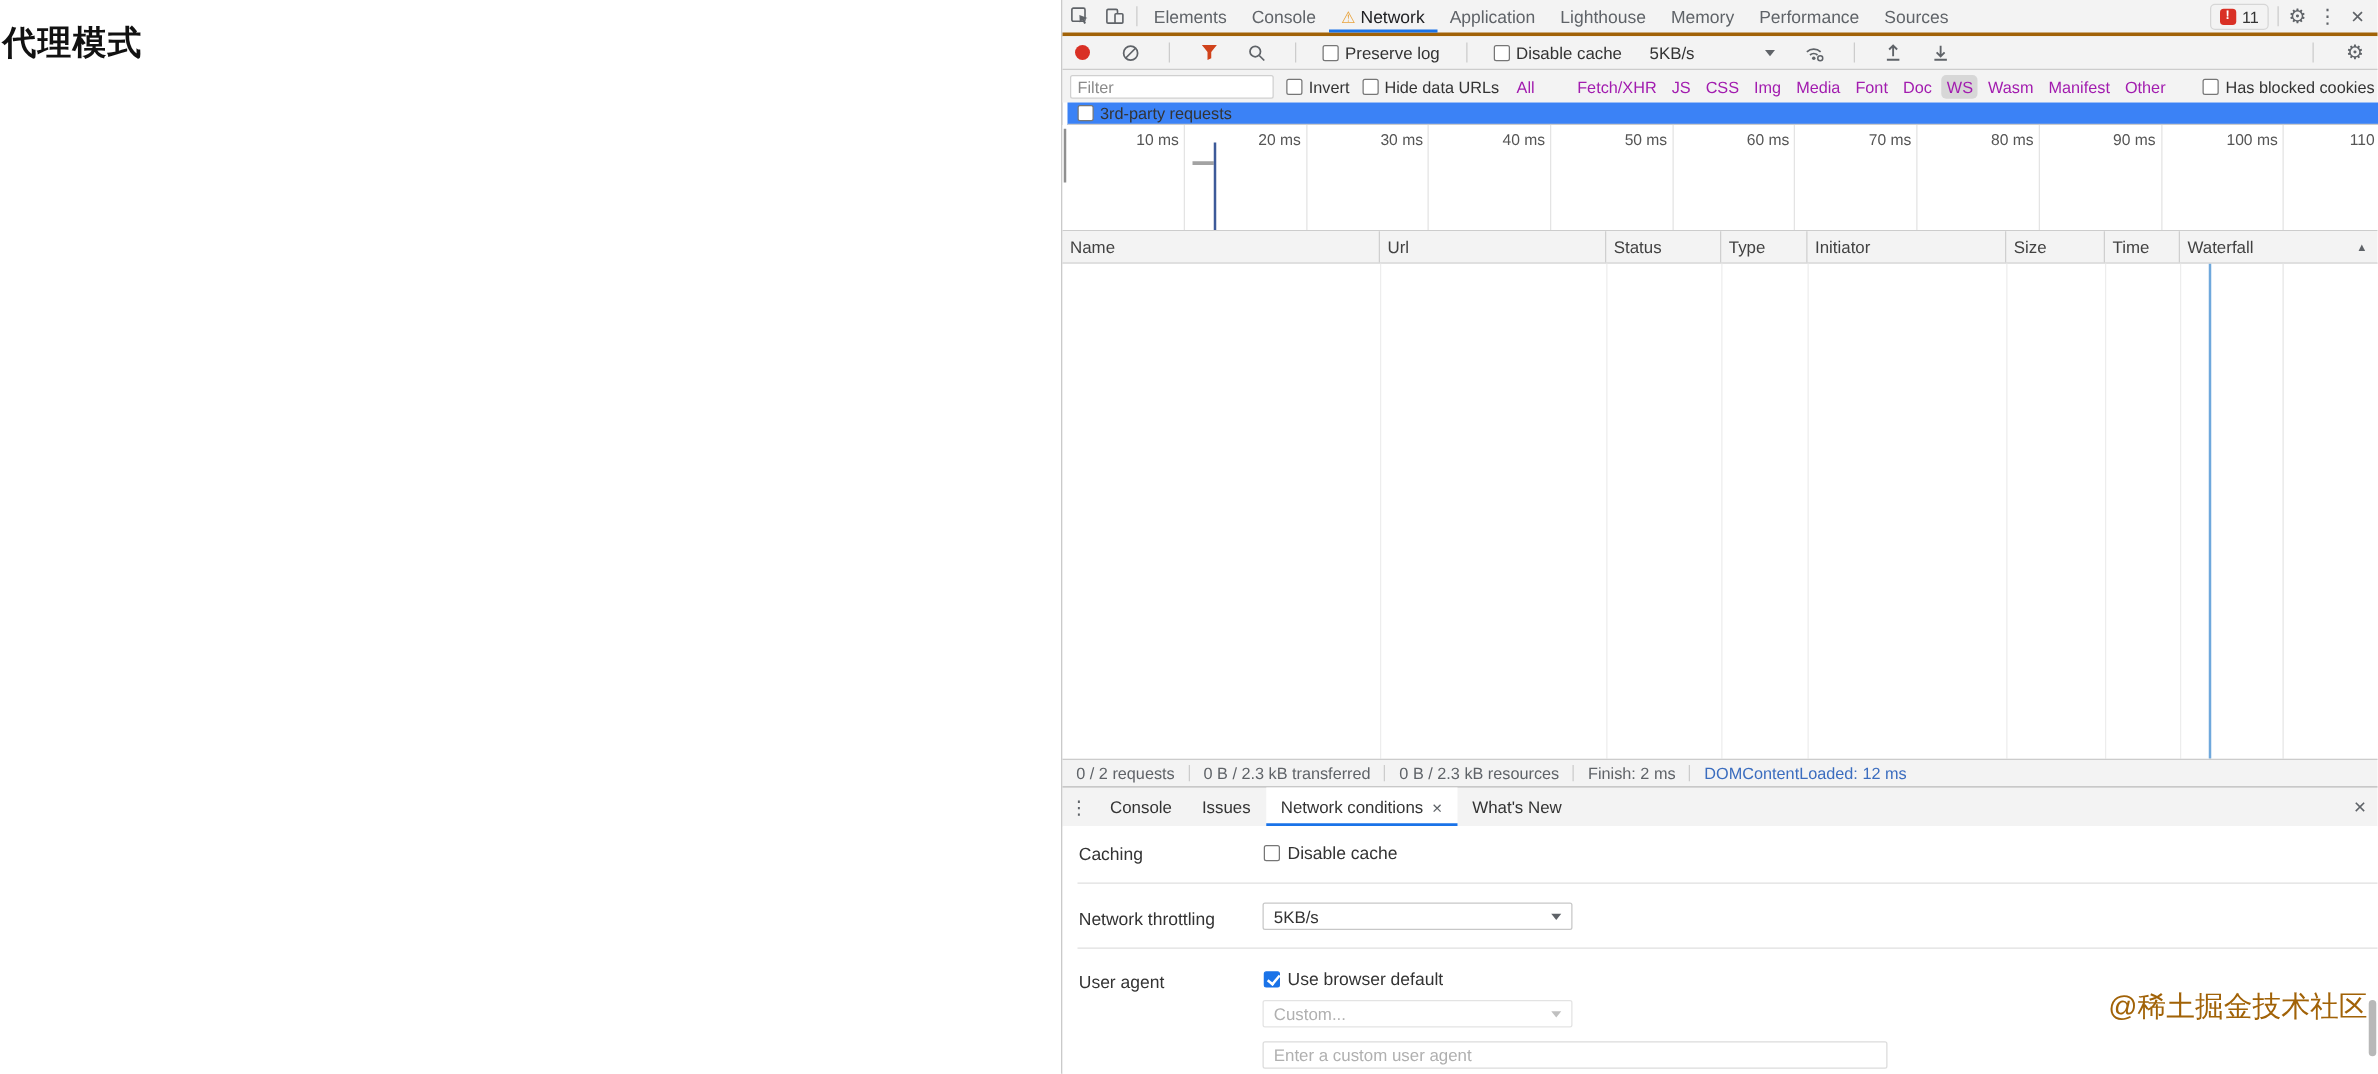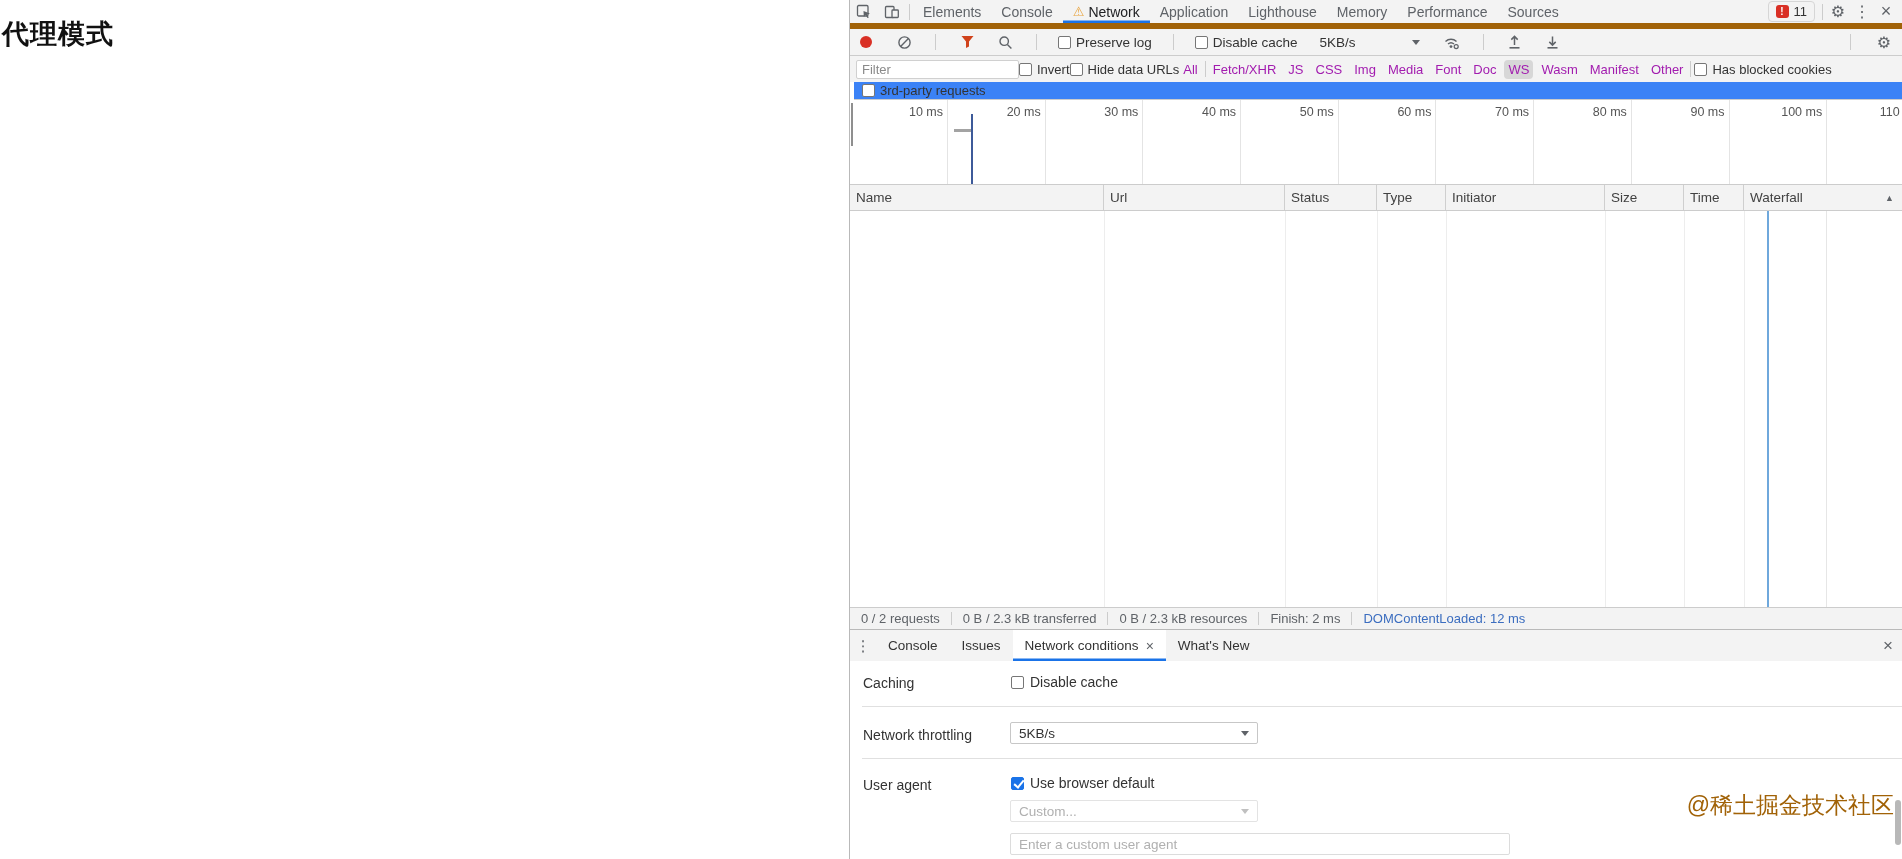--- a/index.html
+++ b/index.html
@@ -5,21 +5,21 @@
   * { margin:0; padding:0; box-sizing:border-box; }
   html,body { width:1902px; height:859px; overflow:hidden; background:#fff;
     font-family:"Liberation Sans", sans-serif; }
   .page { position:absolute; inset:0; background:#fff; }
   .page-title { position:absolute; left:2px; top:16px; font-size:27px; font-weight:700; color:#111; letter-spacing:1px; }
   .watermark { position:absolute; right:8px; top:790px; font-size:23px; color:#a16207; z-index:50; pointer-events:none; }
 
   .devtools { position:absolute; left:849px; top:0; width:1053px; height:859px; background:#fff; border-left:1px solid #b9b9b9; }
 
   
-  .tabbar { position:absolute; left:0; top:0; width:100%; height:29px; background:#f3f3f3; border-bottom:6px solid #a16207; display:flex; align-items:stretch; }
+  .tabbar { position:absolute; left:0; top:0; width:100%; height:29px; background:#f3f3f3; border-bottom:3px solid #a16207; display:flex; align-items:stretch; }
   .tabbar .icon-btn { display:flex; align-items:center; justify-content:center; width:28px; color:#5f6368; }
   .vsep { width:1px; height:16px; background:#ccc; align-self:center; margin:0 3px; }
   .tab { display:flex; align-items:center; gap:4px; padding:0 10px; font-size:14px; color:#5f6368; cursor:default; }
   .tab.active { color:#202124; box-shadow:inset 0 -2.5px 0 #1a73e8; }
   .warn-ic { color:#e8a33d; font-size:13px; line-height:1; }
   .tabbar-right { margin-left:auto; display:flex; align-items:center; padding-right:4px; }
   .issues-pill { display:flex; align-items:center; gap:5px; border:1px solid #d6d6d6; border-radius:4px; padding:2px 7px; margin-right:4px; font-size:13px; color:#333; }
   .issues-ic { width:13px; height:13px; background:#d93025; border-radius:3px; color:#fff; font-size:10px; font-weight:700; display:flex; align-items:center; justify-content:center; line-height:1; }
   .gear-btn, .dots-btn, .close-btn { width:24px; display:flex; align-items:center; justify-content:center; color:#5f6368; font-size:16px; }
   .close-btn { font-size:18px; }
@@ -30,21 +30,21 @@
   .tool-ic { display:flex; align-items:center; justify-content:center; width:20px; height:20px; color:#5f6368; }
   .cbrow { display:flex; align-items:center; gap:5px; white-space:nowrap; }
   .cb { position:relative; width:13px; height:13px; border:1px solid #767676; border-radius:2px; background:#fff; flex:none; }
   .cb.checked { background:#1a73e8; border-color:#1a73e8; }
   .cb.checked::after { content:""; position:absolute; left:3.5px; top:0.5px; width:4px; height:8px; border:solid #fff; border-width:0 2px 2px 0; transform:rotate(40deg); }
   .throttle-sel { display:flex; align-items:center; justify-content:space-between; width:108px; padding:0 4px; color:#333; }
   .caret { width:0; height:0; border-left:4px solid transparent; border-right:4px solid transparent; border-top:5px solid #5f6368; }
   .nettoolbar .spacer { flex:1; }
 
   
-  .filterbar { position:absolute; left:0; top:56px; width:100%; height:26px; background:#f3f3f3; display:flex; align-items:center; padding:0 6px; font-size:13px; color:#333; white-space:nowrap; overflow:hidden; }
+  .filterbar { position:absolute; left:0; top:56px; width:100%; height:26px; background:#f3f3f3; display:flex; align-items:center; padding:0 6px; gap:10px; font-size:13px; color:#333; white-space:nowrap; overflow:hidden; }
   .filter-input { width:163px; height:19px; border:1px solid #d0d0d0; border-radius:2px; background:#fff; font-size:13px; padding:0 5px; color:#333; outline:none; font-family:"Liberation Sans", sans-serif; }
   .filter-input::placeholder { color:#8a8a8a; }
   .chip { padding:2px 4px; border-radius:4px; color:#a21caf; }
   .chip.selected { background:#d7d7d7; }
   .chips { display:flex; align-items:center; gap:4px; }
 
   
   .thirdrow { position:absolute; left:4px; top:82px; width:100%; height:18px; background:#3b82f6; border-bottom:1px solid #ccc; display:flex; align-items:center; padding:0 8px; font-size:13px; color:#333; }
 
   

